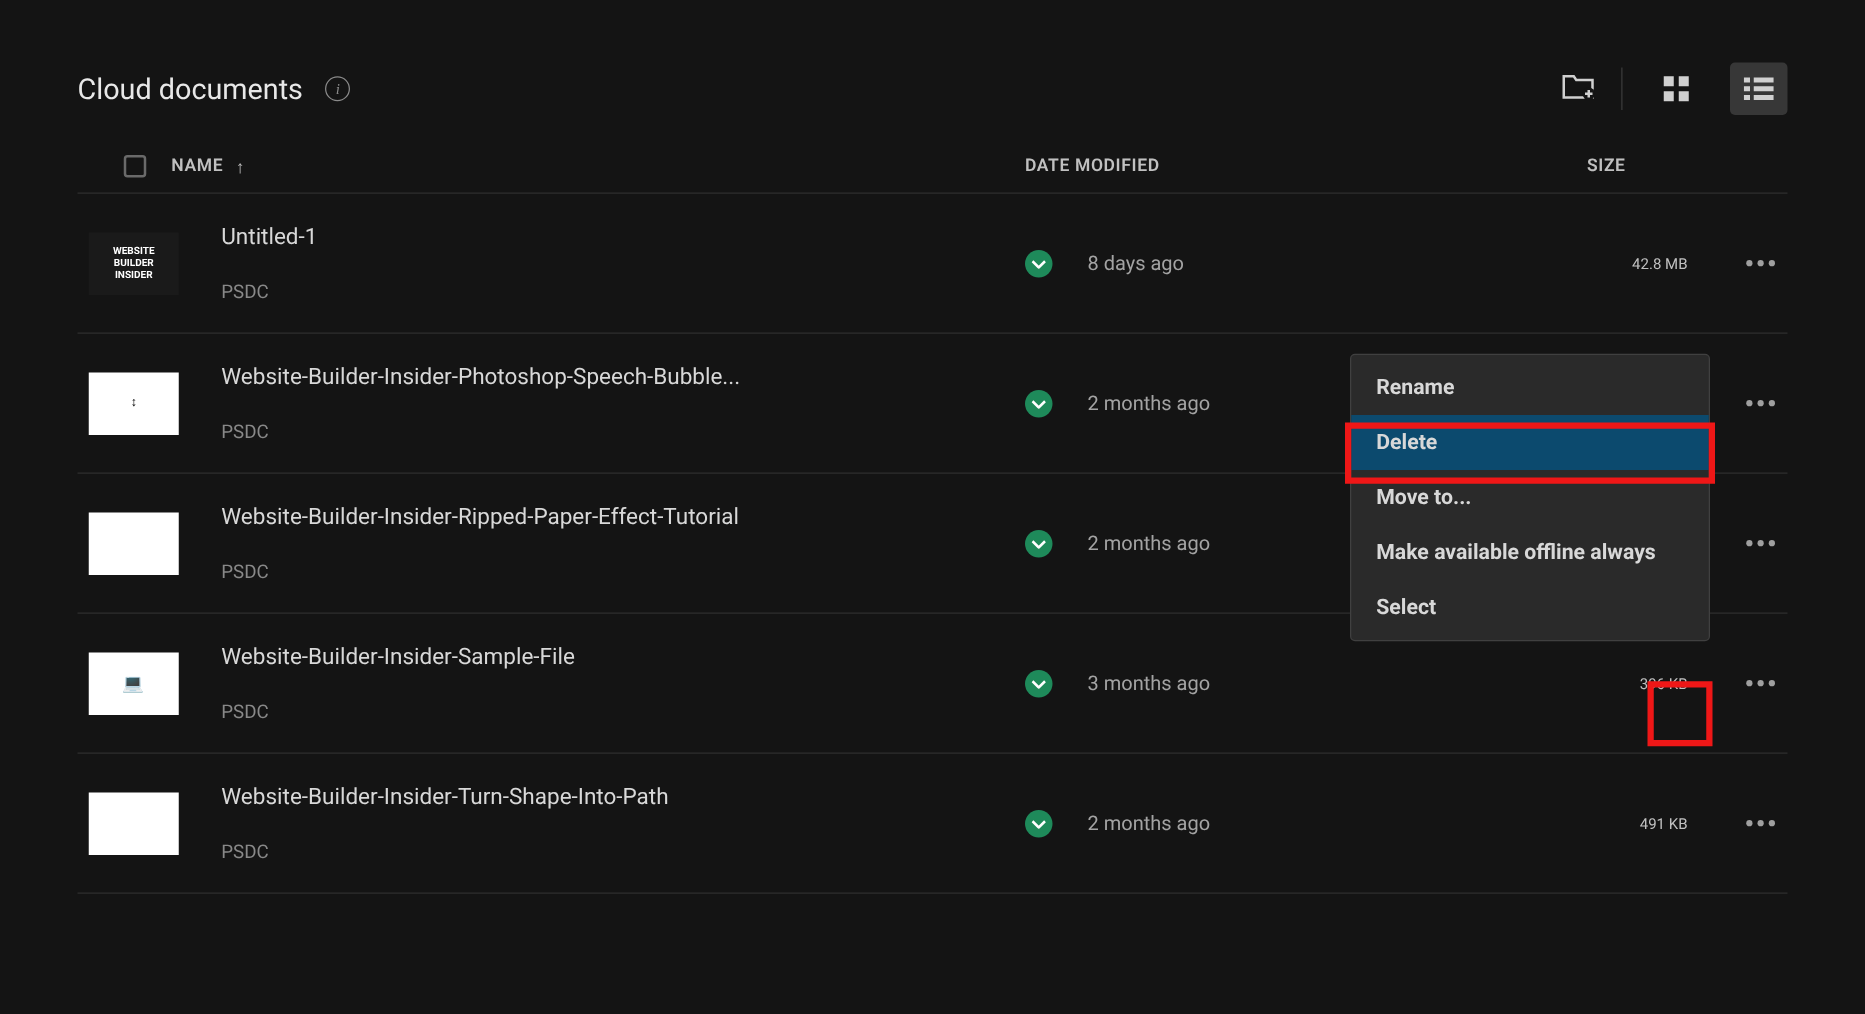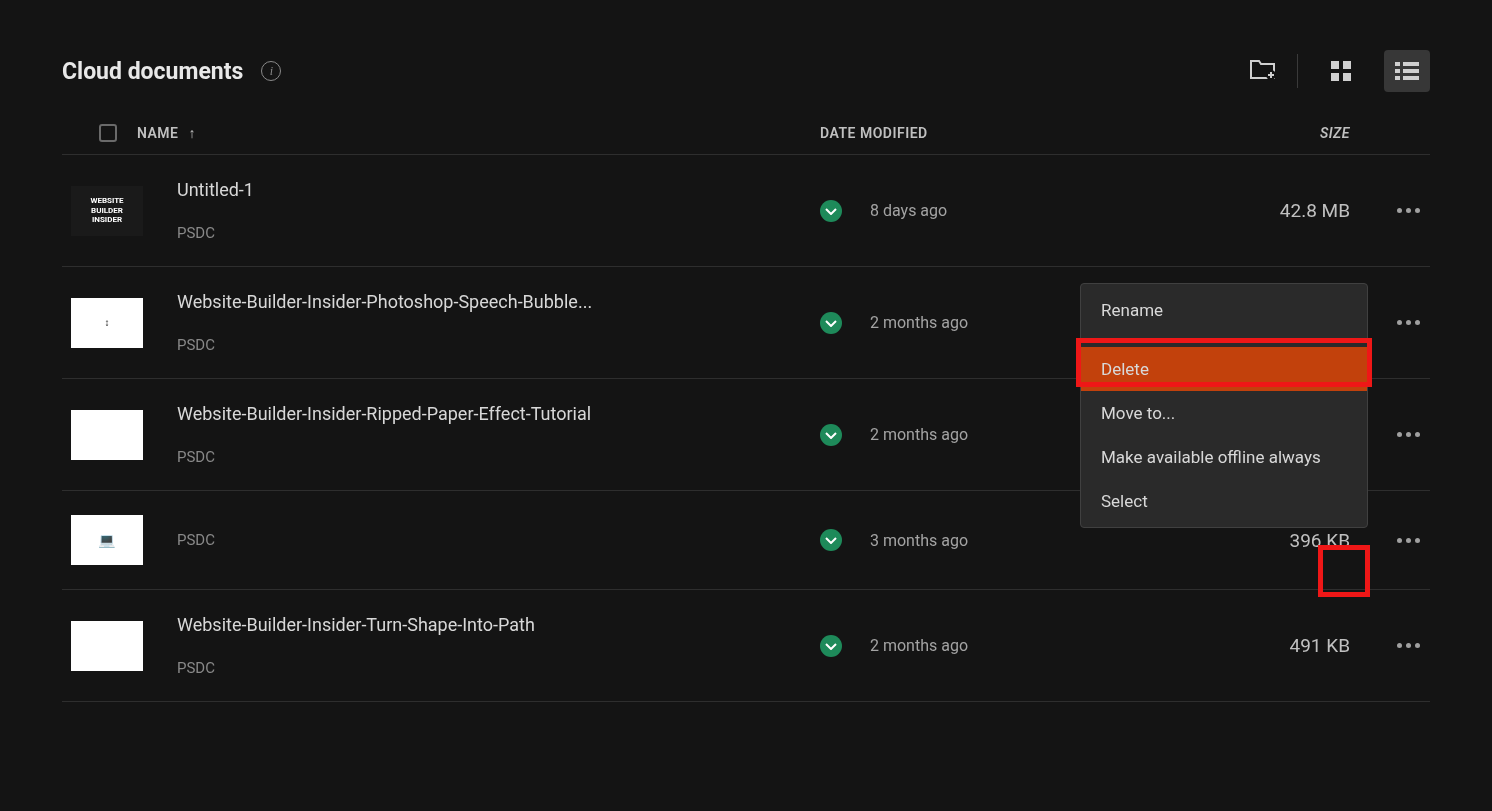--- a/index.html
+++ b/index.html
@@ -21,21 +21,21 @@
       align-items: center;
       padding: 50px 62px 20px 62px;
     }
     .header-left {
       display: flex;
       align-items: center;
       gap: 18px;
     }
     .page-title {
       font-size: 23px;
-      font-weight: 700;
+      font-weight: 400;
       color: #e8e8e8;
     }
     .info-icon {
       width: 20px;
       height: 20px;
       border: 1.5px solid #8a8a8a;
       border-radius: 50%;
       display: flex;
       align-items: center;
       justify-content: center;
@@ -103,22 +103,21 @@
       flex: 1;
       display: flex;
       align-items: center;
       gap: 10px;
     }
     .col-date {
       width: 400px;
     }
     .col-size {
       width: 130px;
-      text-align: right;
-      font-style: italic;
+      text-align: center;
     }
     .col-actions {
       width: 80px;
     }
     .checkbox {
       width: 18px;
       height: 18px;
       border: 2px solid #6a6a6a;
       border-radius: 3px;
       cursor: pointer;
@@ -185,21 +184,21 @@
       align-items: center;
       justify-content: center;
     }
     .date-col {
       width: 350px;
       font-size: 16px;
       color: #a3a3a3;
     }
     .size-col {
       width: 130px;
-      font-size: 19px;
+      font-size: 12px;
       color: #c0c0c0;
       text-align: right;
     }
     .more-col {
       width: 80px;
       display: flex;
       justify-content: flex-end;
       padding-right: 4px;
     }
     .more-btn {
@@ -219,30 +218,30 @@
     .context-menu {
       position: absolute;
       top: 283px;
       left: 1080px;
       width: 288px;
       background: #2a2a2a;
       border: 1px solid #404040;
       border-radius: 4px;
       padding: 4px 0;
       z-index: 100;
+      font-weight: bold;
     }
     .context-menu-item {
       padding: 12px 20px;
       font-size: 17px;
       color: #d8d8d8;
       cursor: pointer;
     }
     .context-menu-item.highlighted {
-      background: #c2410c;
-      margin-top: 15px;
+      background: #0c4a6e;
     }
     .red-box-delete {
       position: absolute;
       top: 338px;
       left: 1076px;
       width: 296px;
       height: 49px;
       border: 5px solid #ef1717;
       z-index: 101;
       pointer-events: none;
@@ -395,20 +394,21 @@
       </div>
     </div>
   </div>
       <div class="file-row">
     <div class="thumbnail-wrap">
       <div class="thumbnail">
             <span class="laptop-icon">💻</span>
           </div>
     </div>
     <div class="file-info">
+      <div class="file-name">Website-Builder-Insider-Sample-File</div>
       <div class="file-type">PSDC</div>
     </div>
     <div class="sync-col">
       <div class="sync-icon">
         <svg width="12" height="8" viewBox="0 0 12 8">
               <path d="M1 2 L6 7 L11 2" stroke="#fff" stroke-width="2" fill="none"></path>
             </svg>
       </div>
     </div>
     <div class="date-col">3 months ago</div>

